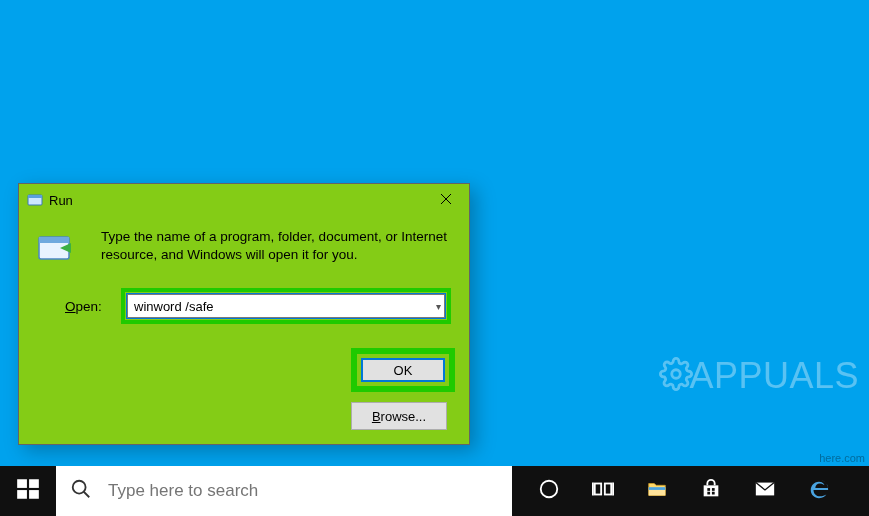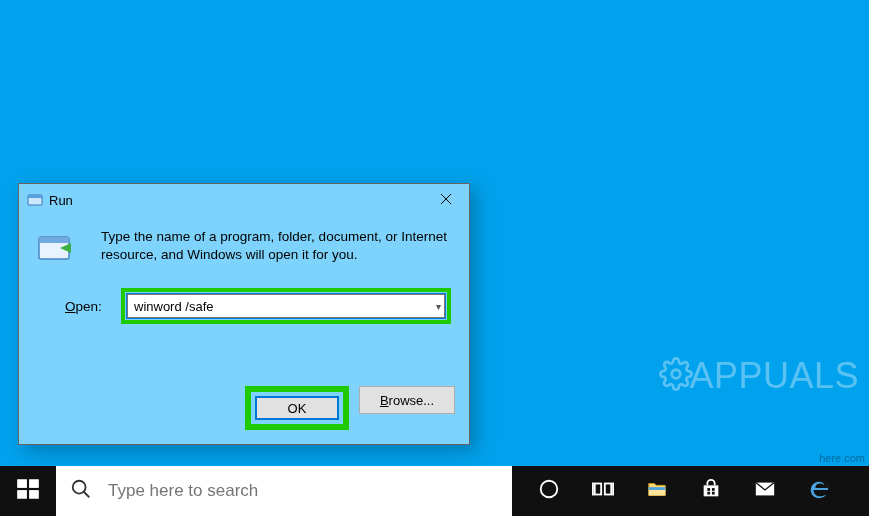--- a/index.html
+++ b/index.html
@@ -41,21 +41,21 @@
     color:rgba(0,0,0,0.35);
   }
 
   
   .run-dialog {
     position: absolute;
     left: 18px;
     top: 183px;
     width: 452px;
     height: 262px;
-    background: #7dd3fc;
+    background: #84cc16;
     border: 1px solid #646464;
     box-shadow: 6px 6px 18px rgba(0,0,0,0.25);
     box-sizing: border-box;
   }
   .titlebar {
     height: 32px;
     display: flex;
     align-items: center;
     padding: 0 0 0 8px;
     font-size: 13px;
@@ -137,20 +137,21 @@
     color:#555;
     font-size:10px;
   }
 
   .button-row {
     position:absolute;
     right:14px;
     bottom:14px;
     display:flex;
     gap:10px;
+    flex-direction:column;
   }
   .win-btn {
     width:96px;
     height:28px;
     background:#e1e1e1;
     border:1px solid #adadad;
     font-size:13px;
     font-family:inherit;
     cursor:default;
     position:relative;

